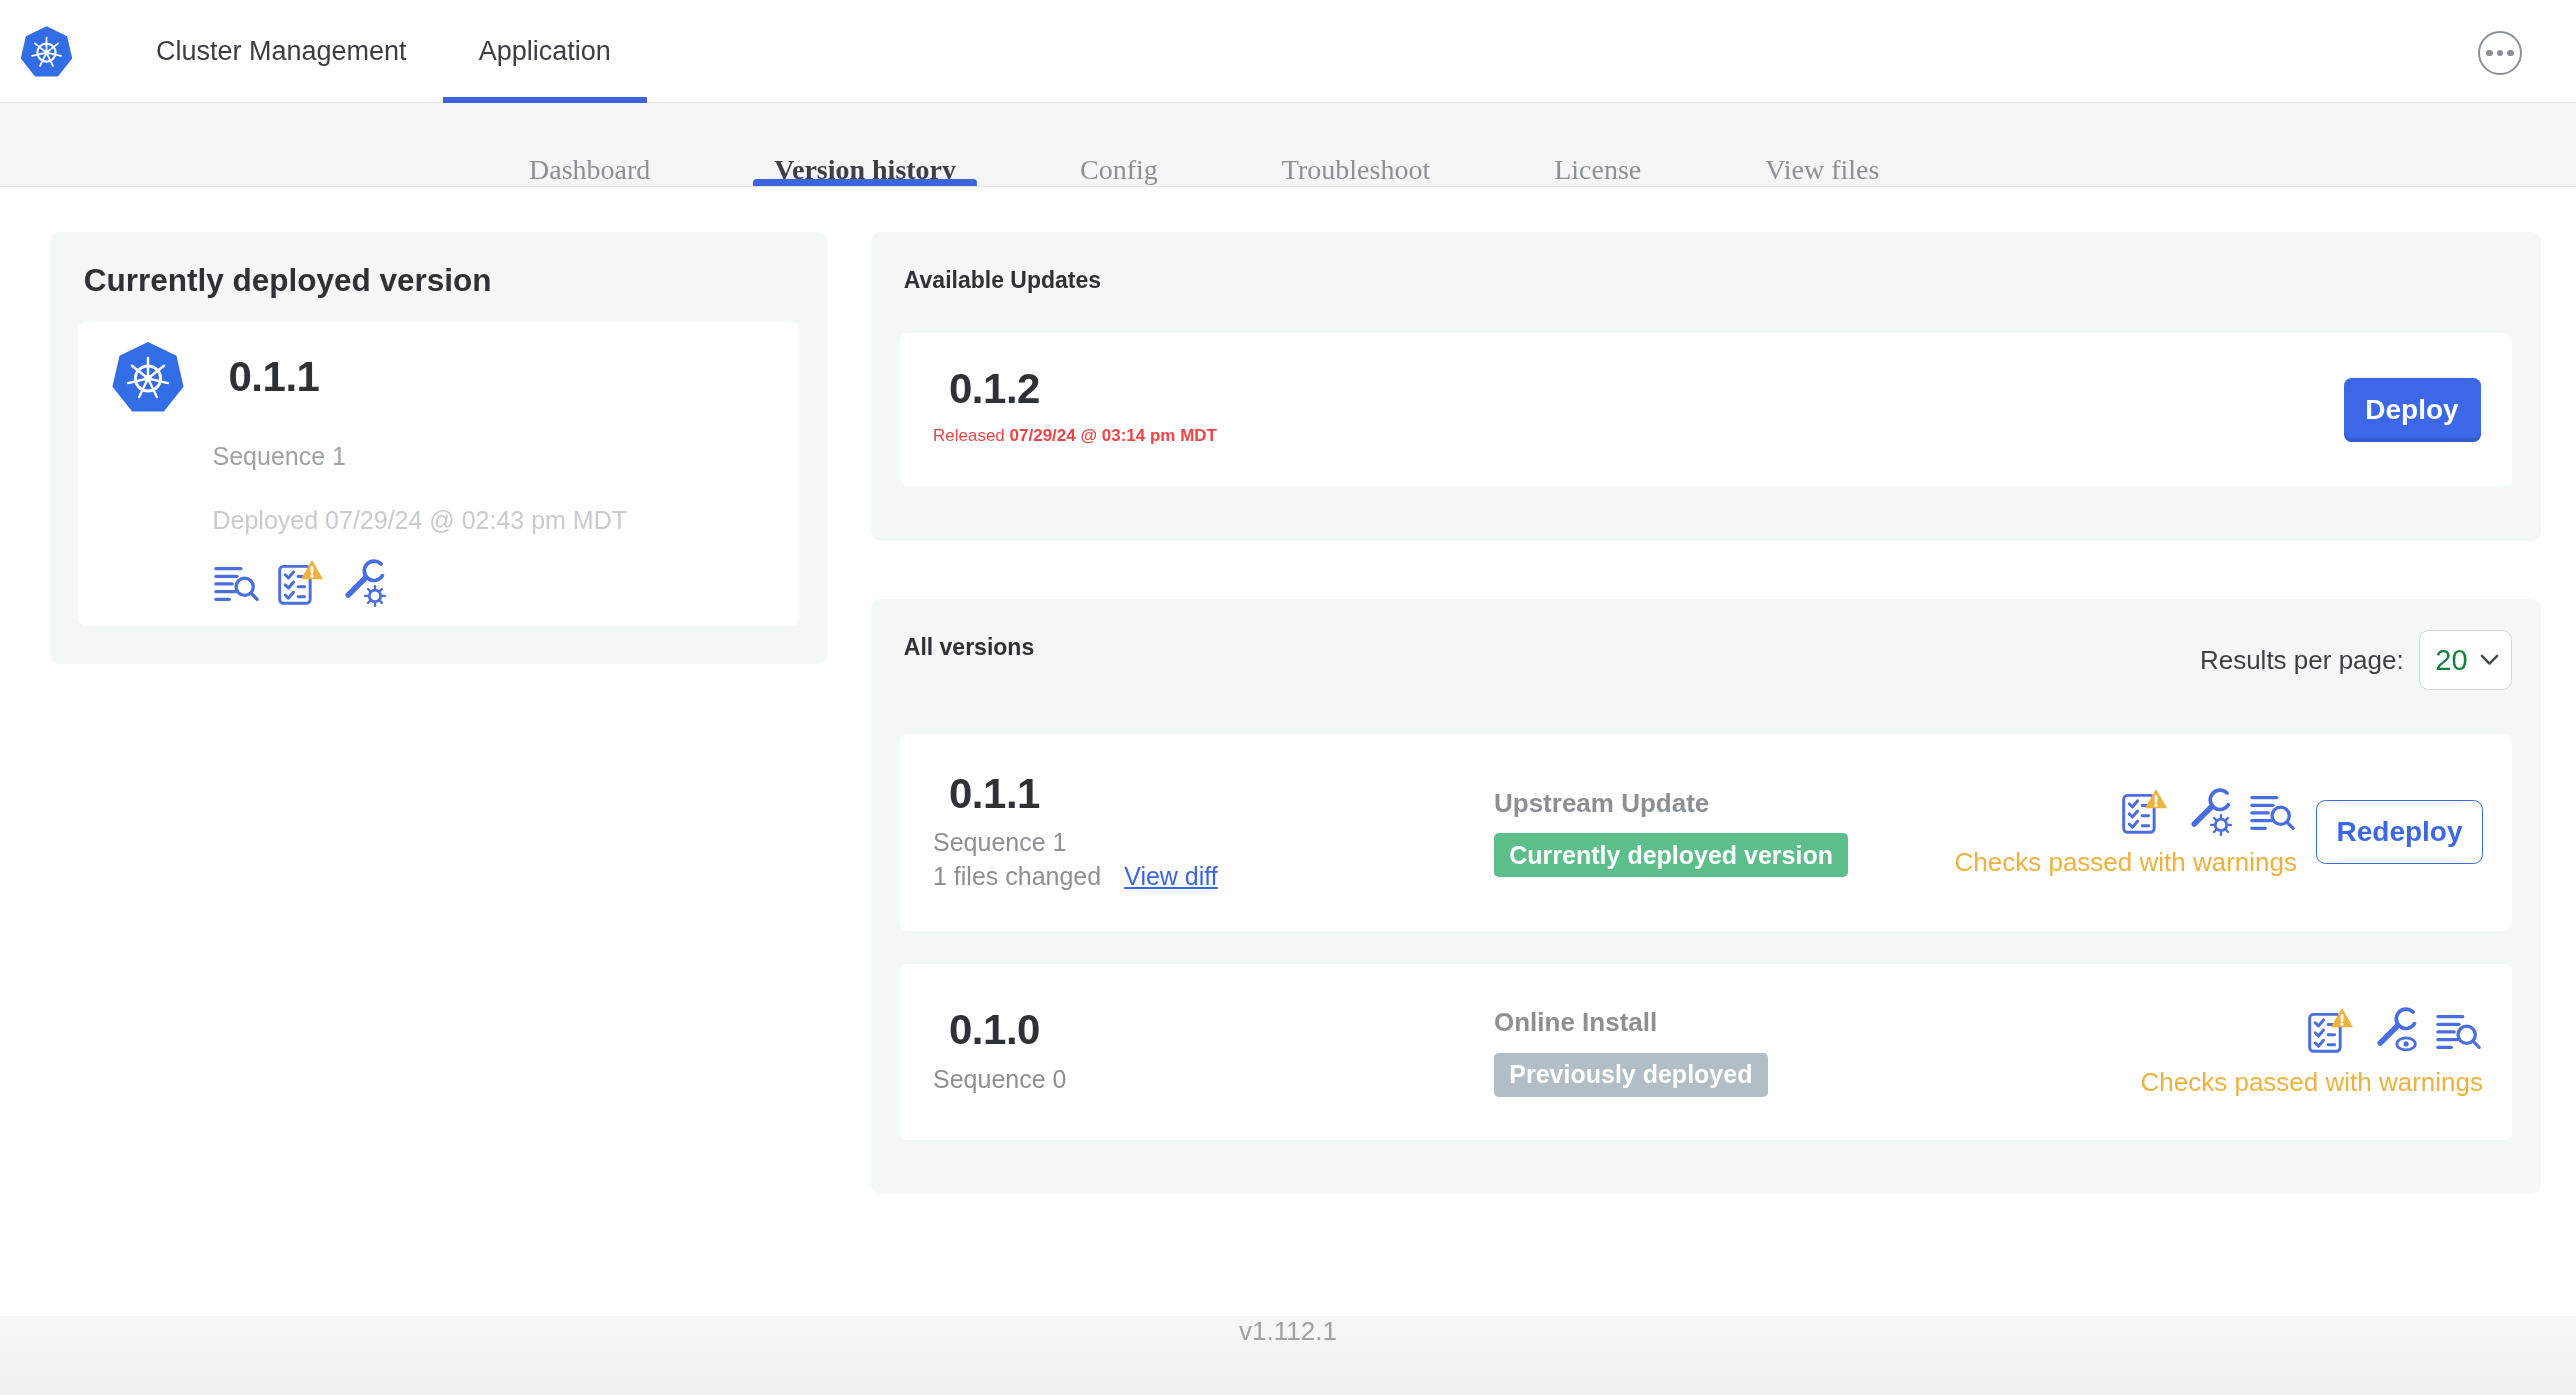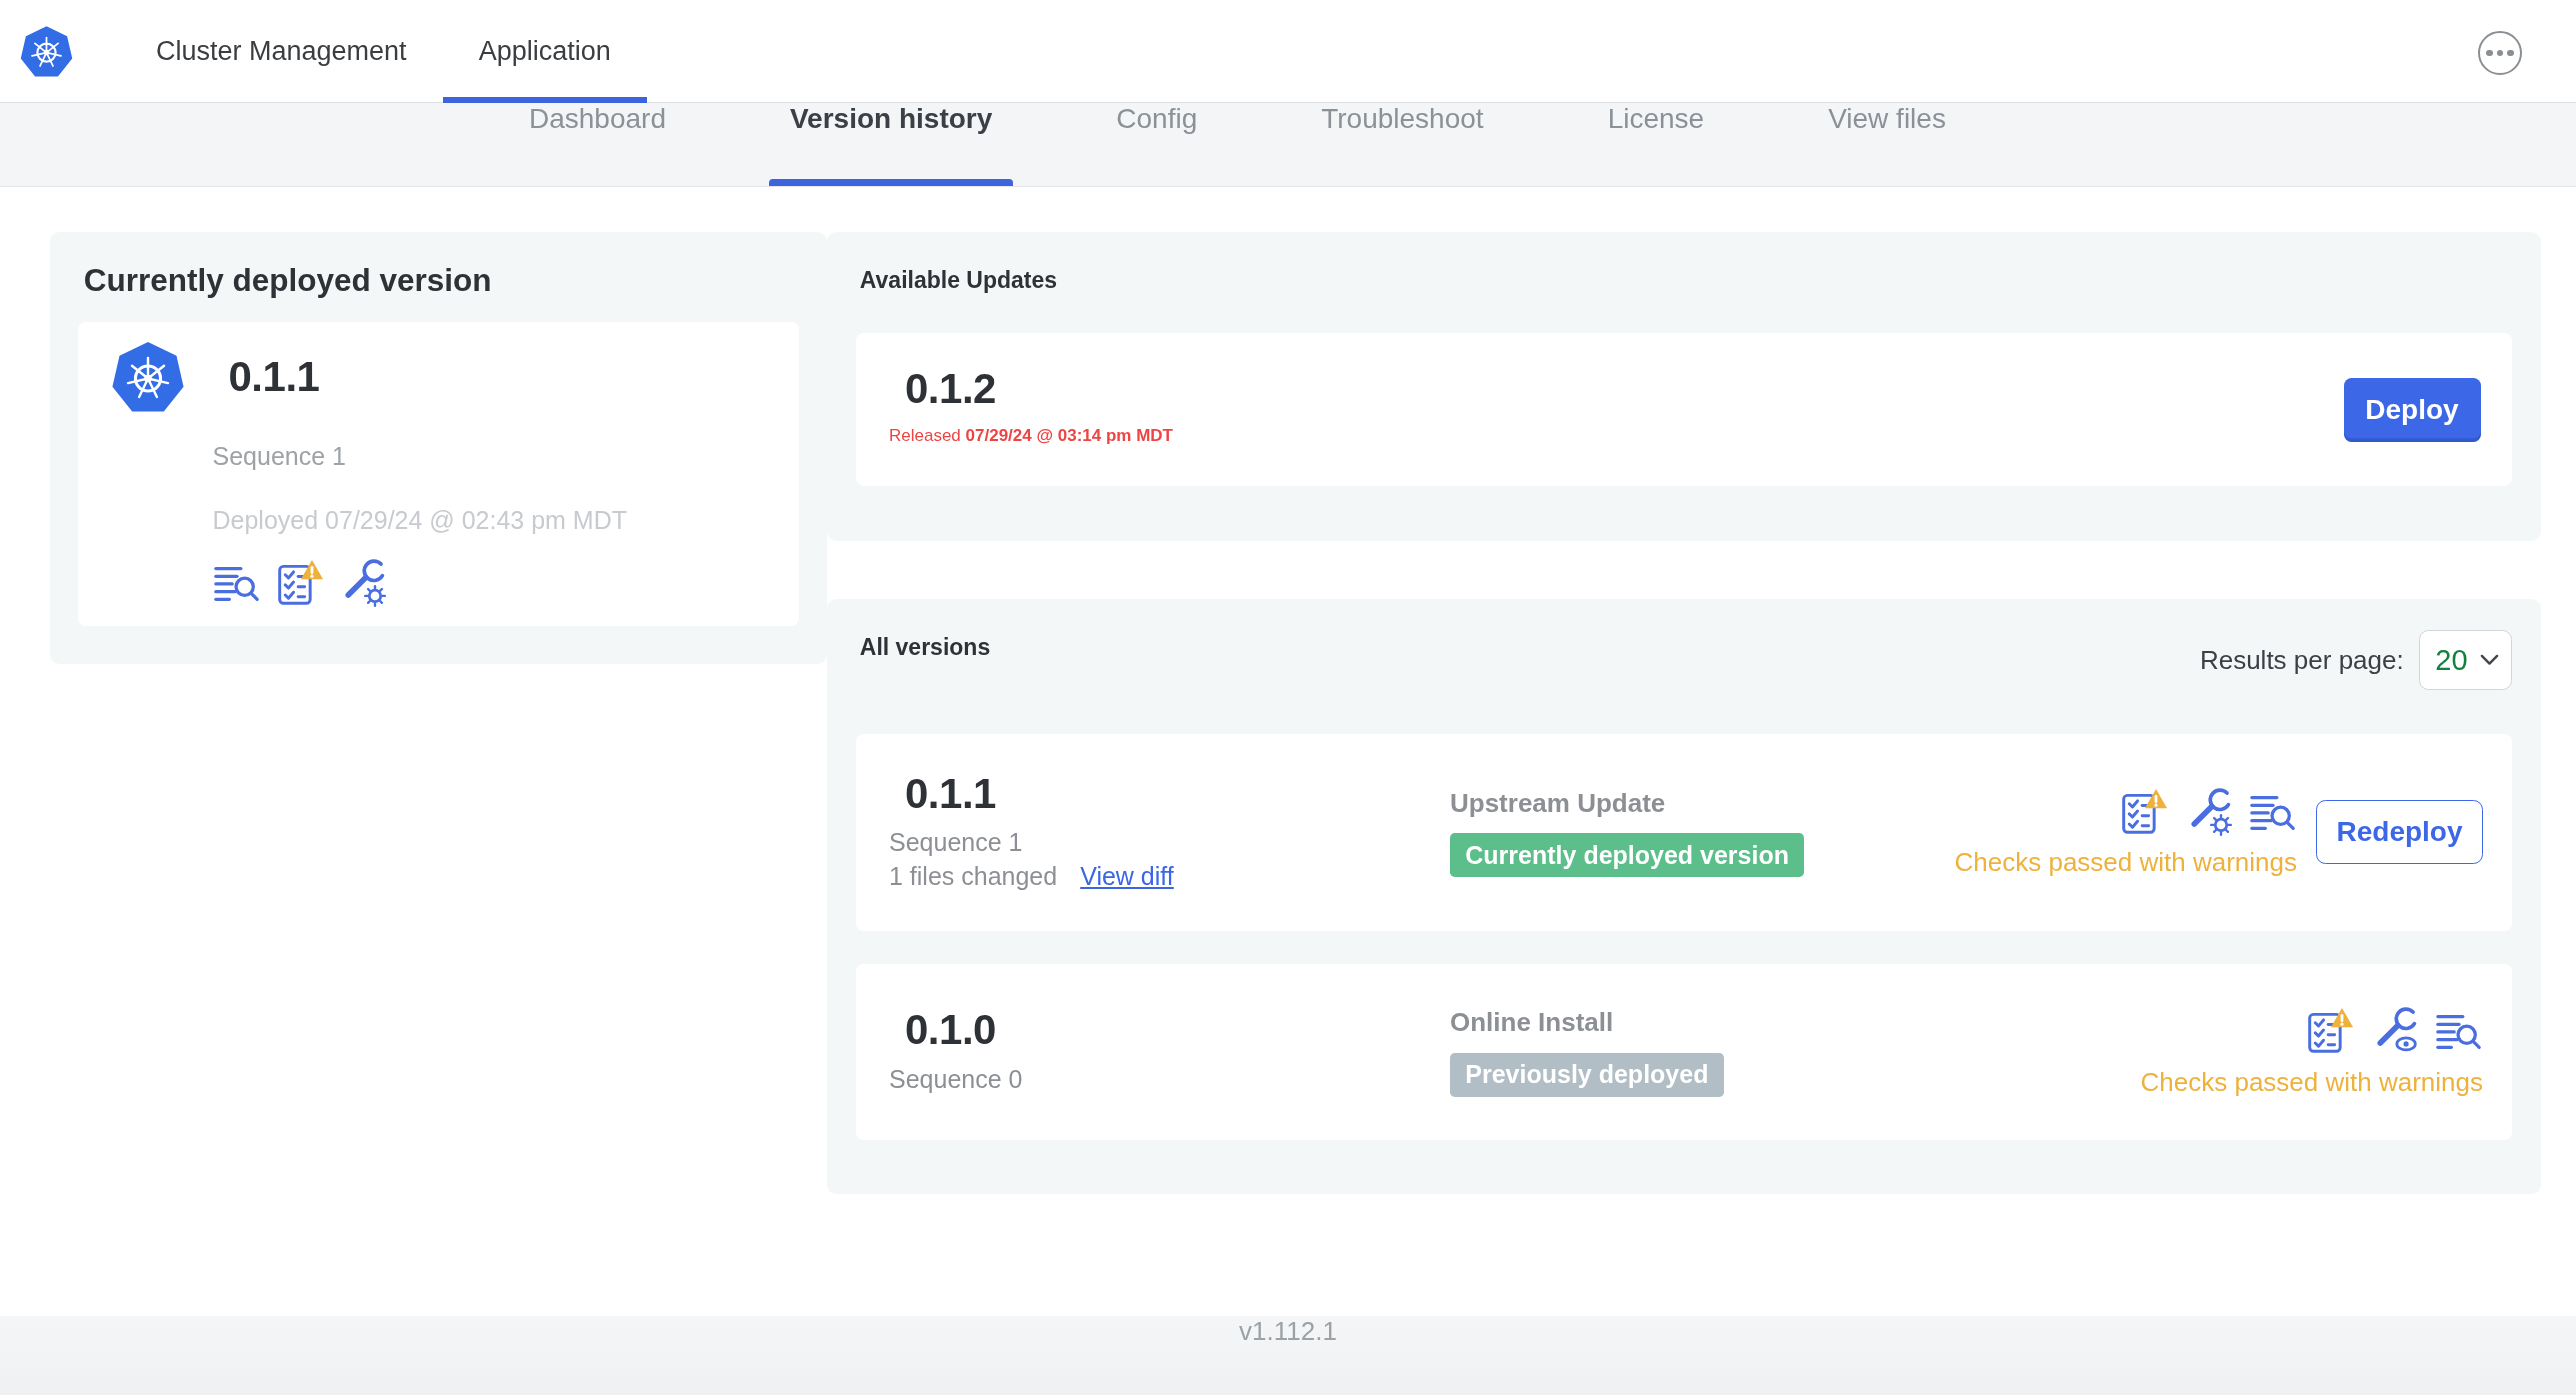--- a/index.html
+++ b/index.html
@@ -15,27 +15,27 @@
   .logo-wrap { width:55px; height:55px; margin:24px 0 0 19px; flex-shrink:0; }
   .htabs { display:flex; margin-left:46px; }
   .htab { position:relative; display:flex; align-items:center; padding:0 36px; font-size:27px; font-weight:500; color:#3a3e43; cursor:pointer; }
   .htab.active::after { content:""; position:absolute; left:0; right:0; bottom:-1px; height:5.7px; background:#3d64dd; }
   .ellipsis-btn { position:absolute; right:54px; top:31px; width:44px; height:44px; background:#fff;
     border:2.4px solid #8a8f94; border-radius:50%; display:flex; align-items:center; justify-content:center; gap:4.3px; cursor:pointer; }
   .ellipsis-btn .dot { width:6.2px; height:6.2px; border-radius:50%; background:#8a8f94; }
 
   
   .subnav { height:84px; background:#f3f5f7; border-bottom:1px solid #e2e4e7; display:flex; padding-left:508px; flex-shrink:0; }
-  .stab { position:relative; display:flex; align-items:flex-start; padding:0 21px; margin-right:82px; font-size:28px; color:#8c9197; cursor:pointer; white-space:nowrap; }
+  .stab { position:relative; display:flex; align-items:flex-end; padding:0 21px; margin-right:82px; font-size:28px; color:#8c9197; cursor:pointer; white-space:nowrap;font-family:Liberation Serif, serif; }
   .stab.active { color:#3c4046; font-weight:600; }
   .stab.active::after { content:""; position:absolute; left:0; right:0; bottom:0; height:6.7px; border-radius:3.8px 3.8px 0 0; background:#3d64dd; }
 
   
   .main { flex:1; }
-  .content { display:flex; align-items:flex-start; padding:45px 35px 0 50px; }
+  .content { display:flex; align-items:flex-start; padding:45px 35px 0 50px; gap:44px; }
   .gray-card { background:#f4f7f8; border-radius:9.5px; }
   .card-title { font-size:23px; font-weight:700; color:#2e3237; line-height:34px; }
 
   
   .left-card { width:777px; height:432px; padding:29px 28px 0 28px; flex-shrink:0; }
   .left-card-title { font-size:31.5px; font-weight:700; color:#2e3237; margin:1.9px 0 25px 5.7px; line-height:34px; }
   .deployed-inner { background:#fff; border-radius:7.6px; padding:17px 23px 19px 31.5px; height:304px; }
   .version-row { display:flex; align-items:center; gap:27px; margin-bottom:27px; }
   .app-logo { width:76px; height:76px; flex-shrink:0; }
   .big-version { font-size:42px; font-weight:700; color:#2e3237; line-height:1; letter-spacing:-0.5px;margin-left:16px; }

